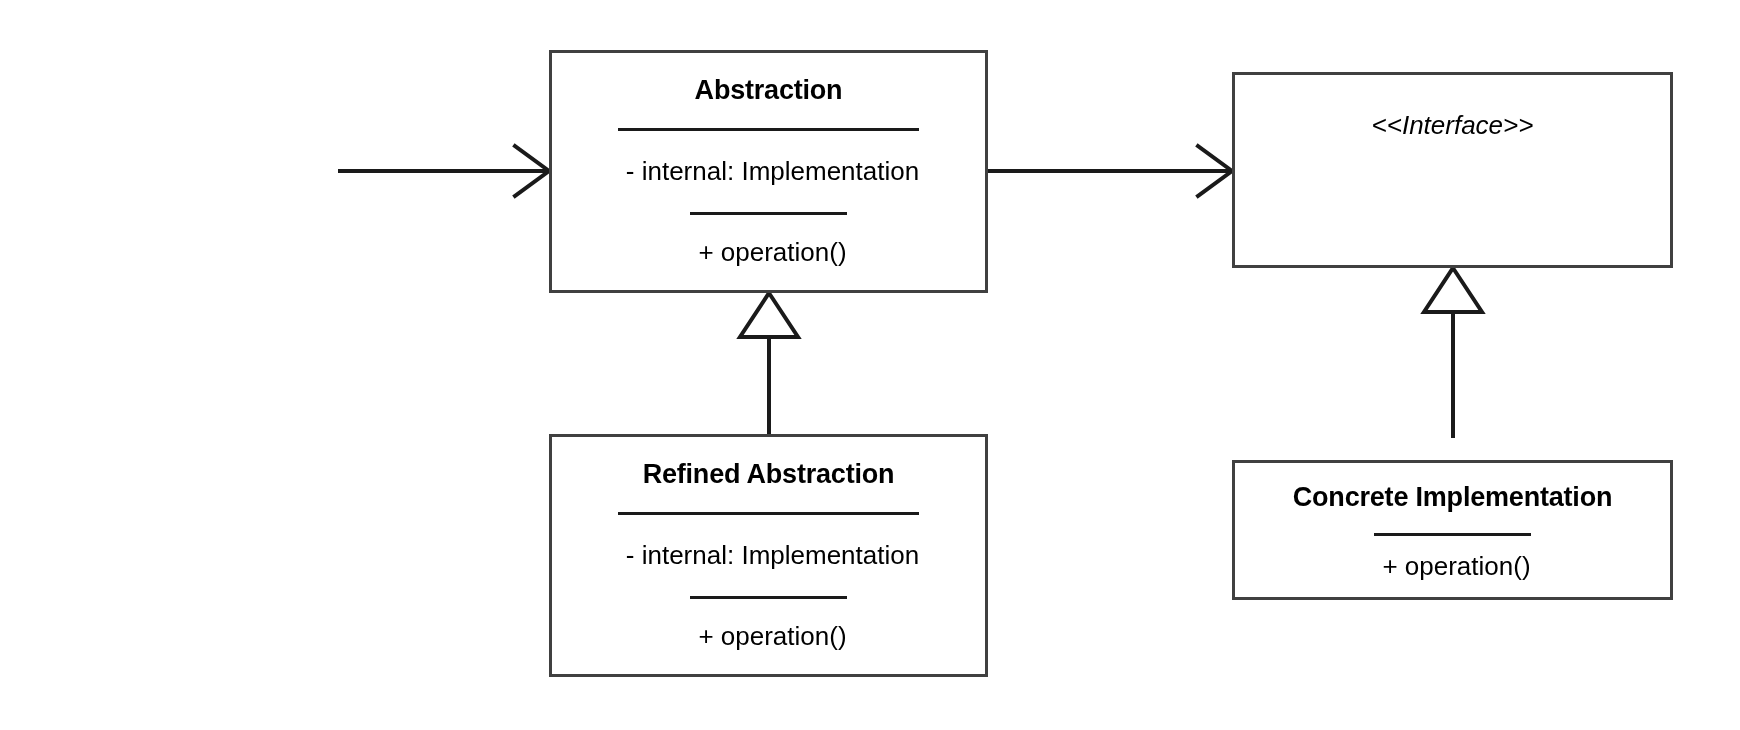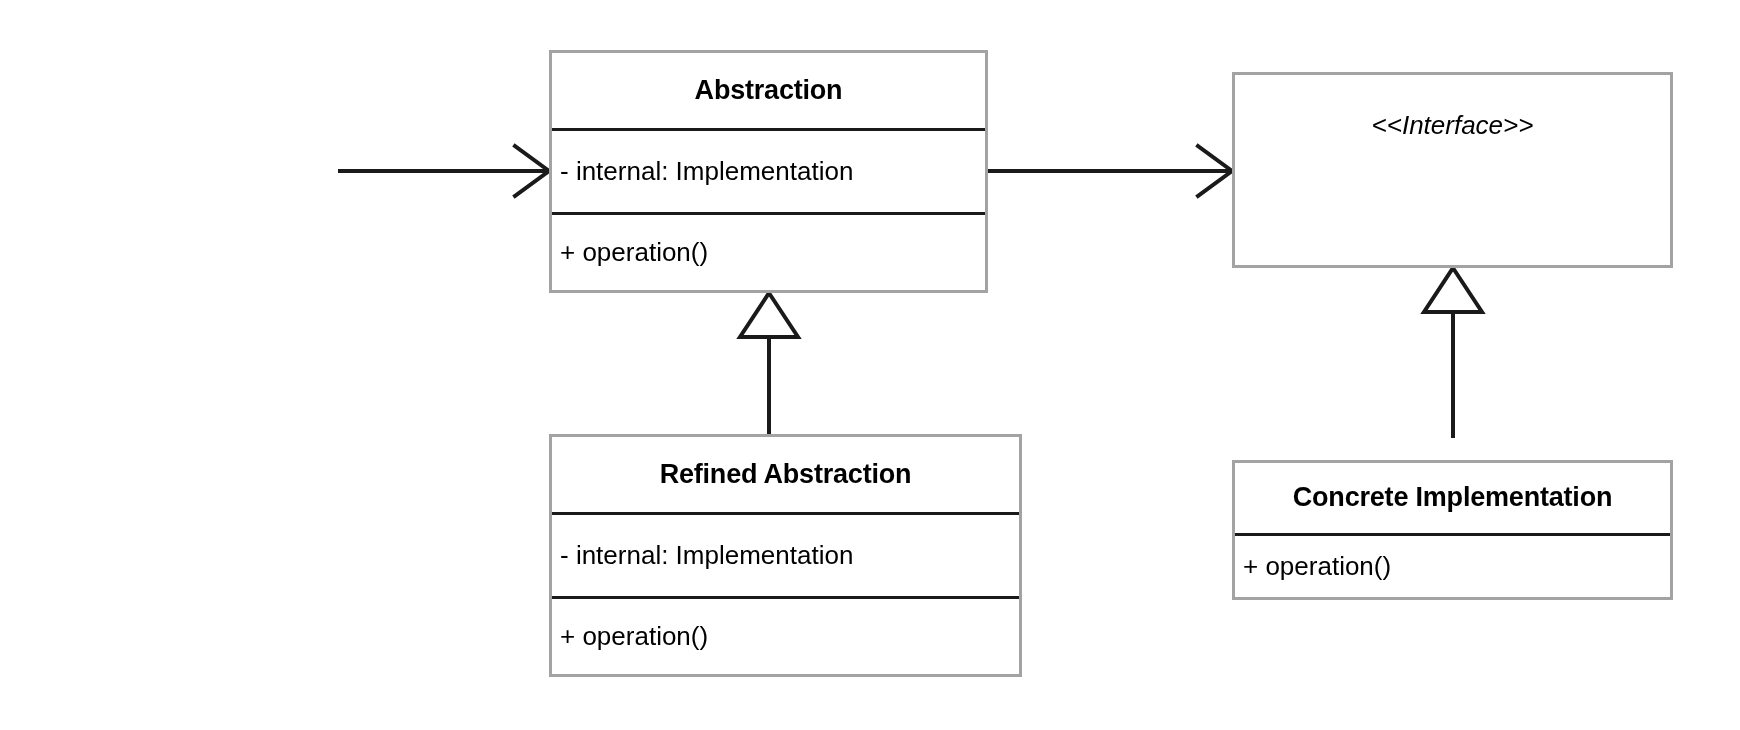--- a/index.html
+++ b/index.html
@@ -31,24 +31,25 @@
     width: 1740px;
     height: 730px;
     overflow: visible;
   }
 
   
   .uml-box {
     position: absolute;
     box-sizing: border-box;
     background: #ffffff;
-    border: 3px solid #a3a3a3;
+    border: 3px solid #404040;
     display: flex;
     flex-direction: column;
     z-index: 2;
+    align-items: center;
   }
 
   .compartment {
     box-sizing: border-box;
     display: flex;
     align-items: center;
     overflow: hidden;
   }
 
   .compartment + .compartment {
@@ -95,21 +96,21 @@
   }
 
   .member-text .abstract-name {
     font-style: italic;
   }
 
   
   #box-client        { left: 55px;   top: 104px; width: 283px;  height: 132px; }
   #box-abstraction   { left: 549px;  top: 50px;  width: 439px;  height: 243px; }
   #box-implementation{ left: 1232px; top: 72px;  width: 441px;  height: 196px; }
-  #box-refined       { left: 549px;  top: 434px; width: 473px;  height: 243px; }
+  #box-refined       { left: 549px;  top: 434px; width: 439px;  height: 243px; }
   #box-concrete      { left: 1232px; top: 460px; width: 441px;  height: 140px; }
 
   #box-abstraction .c-title { height: 75px; }
   #box-abstraction .c-attr  { height: 84px; }
   #box-abstraction .c-ops   { flex: 1; }
 
   #box-refined .c-title { height: 75px; }
   #box-refined .c-attr  { height: 84px; }
   #box-refined .c-ops   { flex: 1; }
 

